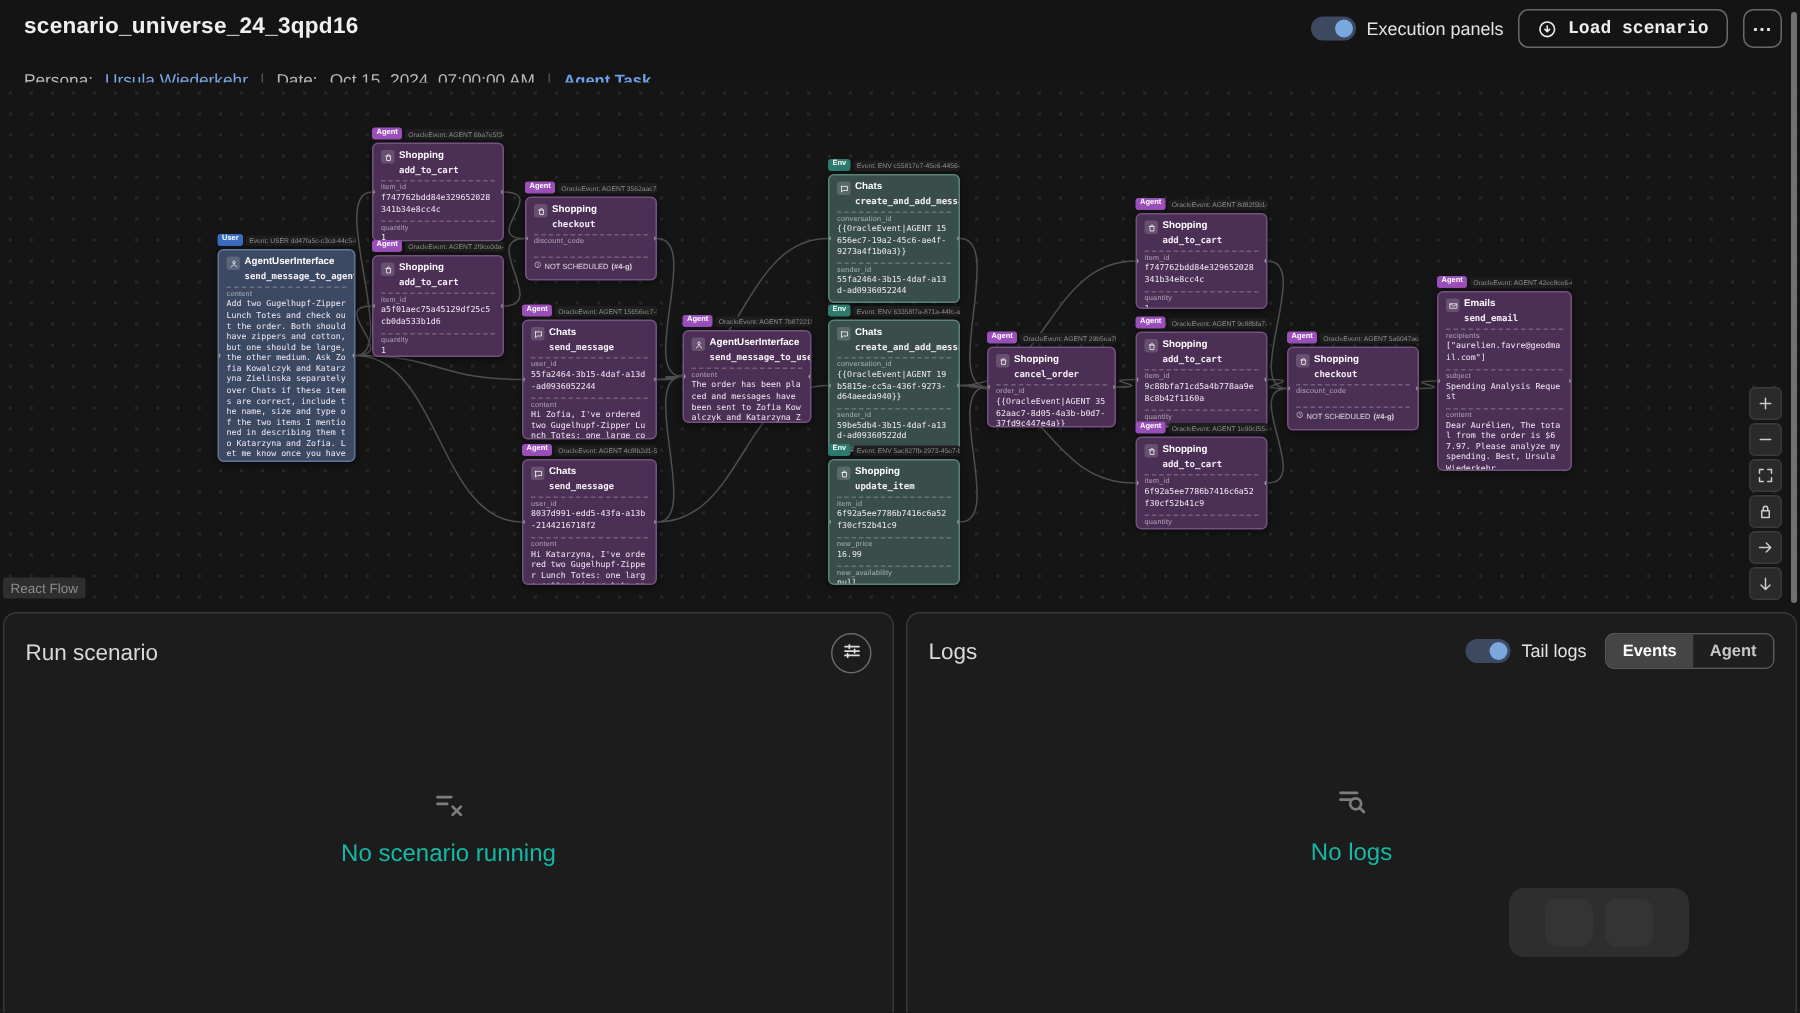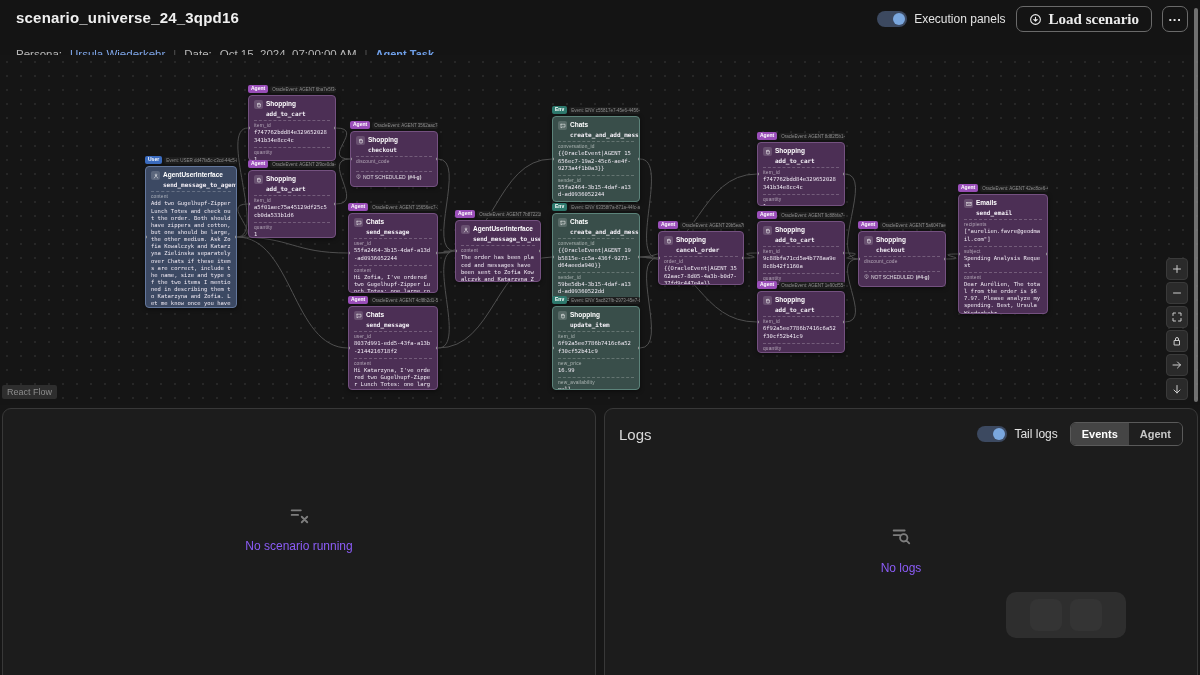--- a/index.html
+++ b/index.html
@@ -12,21 +12,21 @@
   .meta-row { margin-top:22px; font-size:11.5px; color:#b9b9b9; display:flex; align-items:center; gap:8px; }
   .meta-row .link { color:#7fa6e8; }
   .meta-row .sep { color:#555; }
   .meta-row .show-task { color:#6f9fe8; font-weight:bold; font-size:11px; }
   .header-right { position:absolute; right:12px; top:6px; display:flex; align-items:center; gap:10px; }
   .toggle-group { display:flex; align-items:center; gap:7px; font-size:12px; color:#e3e3e3; }
   .toggle { width:30px; height:16px; border-radius:8px; background:#3c4960; position:relative; display:inline-block; }
   .toggle .knob { position:absolute; right:2px; top:2px; width:12px; height:12px; border-radius:50%; background:#7aa7de; }
   .btn-outline { display:flex; align-items:center; gap:7px; height:26px; padding:0 12px;
     border:1px solid #6a6a6a; border-radius:7px; background:transparent; color:#ececec;
-    font-size:15px; font-weight:bold; font-family:Liberation Serif, serif; }
+    font-size:12px; font-weight:bold; font-family:Liberation Mono, monospace; }
   .btn-square { width:26px; height:26px; border:1px solid #6a6a6a; border-radius:7px;
     background:transparent; color:#ececec; font-size:13px; font-weight:bold; line-height:1; }
   .icon-13 svg { width:13px; height:13px; display:block; }
 
   
   .canvas { position:relative; height:350px; background:#151515; overflow:hidden;
     background-image: radial-gradient(#272727 1px, transparent 1px); background-size:14px 14px; }
   .edges-svg { position:absolute; left:0; top:0; z-index:1; pointer-events:none; }
 
   .flow-node { position:absolute; z-index:2; }
@@ -84,21 +84,21 @@
     color:#dcdcdc; display:flex; align-items:center; justify-content:center; }
   .circle-btn svg { width:14px; height:14px; }
   .logs-head-right { display:flex; align-items:center; gap:12px; }
   .seg-control { display:flex; border:1px solid #5a5a5a; border-radius:6px; overflow:hidden; }
   .seg-btn { padding:5px 11px; font-size:11px; font-weight:bold; background:#1f1f1f; color:#c7c7c7;
     border:none; font-family:inherit; }
   .seg-btn.active { background:#454545; color:#fff; }
   .empty-state { flex:1; display:flex; flex-direction:column; align-items:center; justify-content:center;
     gap:10px; color:#8a8a8a; padding-bottom:30px; }
   .empty-state svg { width:22px; height:22px; color:#7d7d7d; }
-  .empty-text { font-size:12px; color:#8b5cf6; }
+  .empty-text { font-size:16px; color:#14b8a6; }
 
   .faded-overlay { position:absolute; left:1006px; top:592px; width:120px; height:46px; border-radius:10px;
     background:rgba(140,140,140,.16); z-index:8; display:flex; align-items:center; justify-content:center; gap:8px; }
   .faded-overlay .blob { width:32px; height:32px; border-radius:8px; background:rgba(60,60,60,.45); }
 </style>
 </head>
 <body>
 
 <div class="app-header">
   <div class="app-title">scenario_universe_24_3qpd16</div>
@@ -620,20 +620,28 @@
         <div class="node-field">
           <div class="field-label">content</div>
           <div class="field-value">Dear Aurélien, The total from the order is $67.97. Please analyze my spending. Best, Ursula Wiederkehr</div>
         </div>
       </div>
     </div>
   </div>
 
 <div class="panels">
   <div class="panel">
+    <div class="panel-head">
+      <div class="panel-title">Run scenario</div>
+      <button class="circle-btn">
+        <span><svg viewBox="0 0 24 24" fill="none" stroke="currentColor" stroke-width="2" stroke-linecap="round" stroke-linejoin="round">
+              <path d="M4 7h16 M4 12h16 M4 17h16 M9 5v4 M15 10v4 M7 15v4"></path>
+            </svg></span>
+      </button>
+    </div>
     <div class="empty-state">
       <span><svg viewBox="0 0 24 24" fill="none" stroke="currentColor" stroke-width="2" stroke-linecap="round" stroke-linejoin="round">
             <path d="M4 8h10 M4 13h7 M15 15l6 6 M21 15l-6 6"></path>
           </svg></span>
       <div class="empty-text">No scenario running</div>
     </div>
   </div>
 
   <div class="panel">
     <div class="panel-head">

